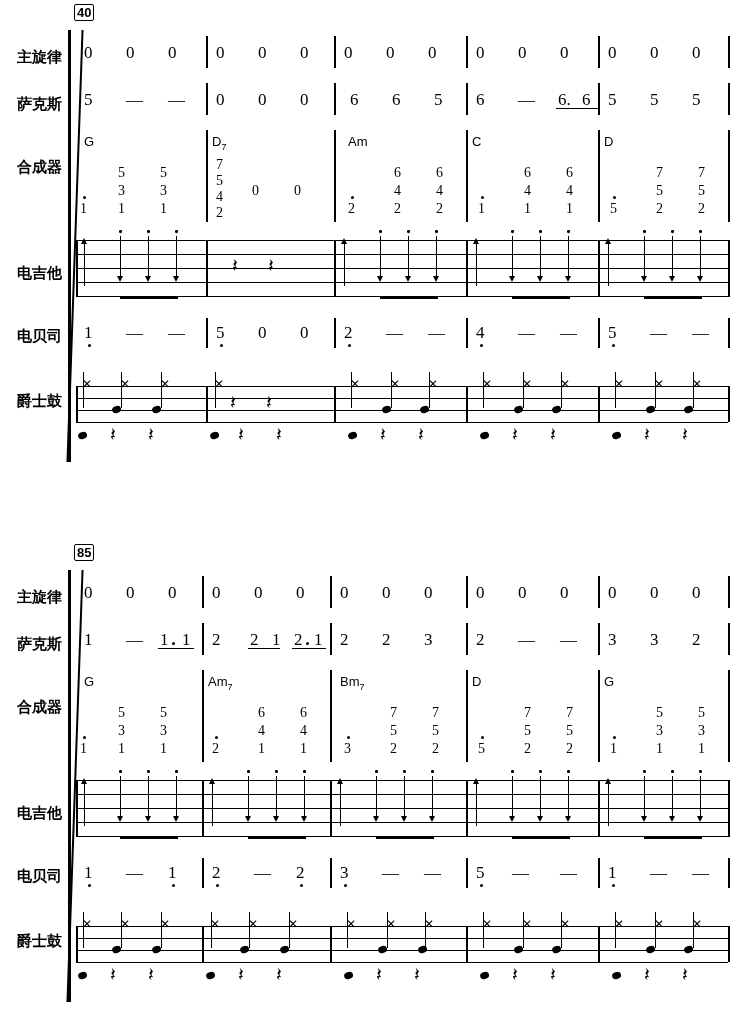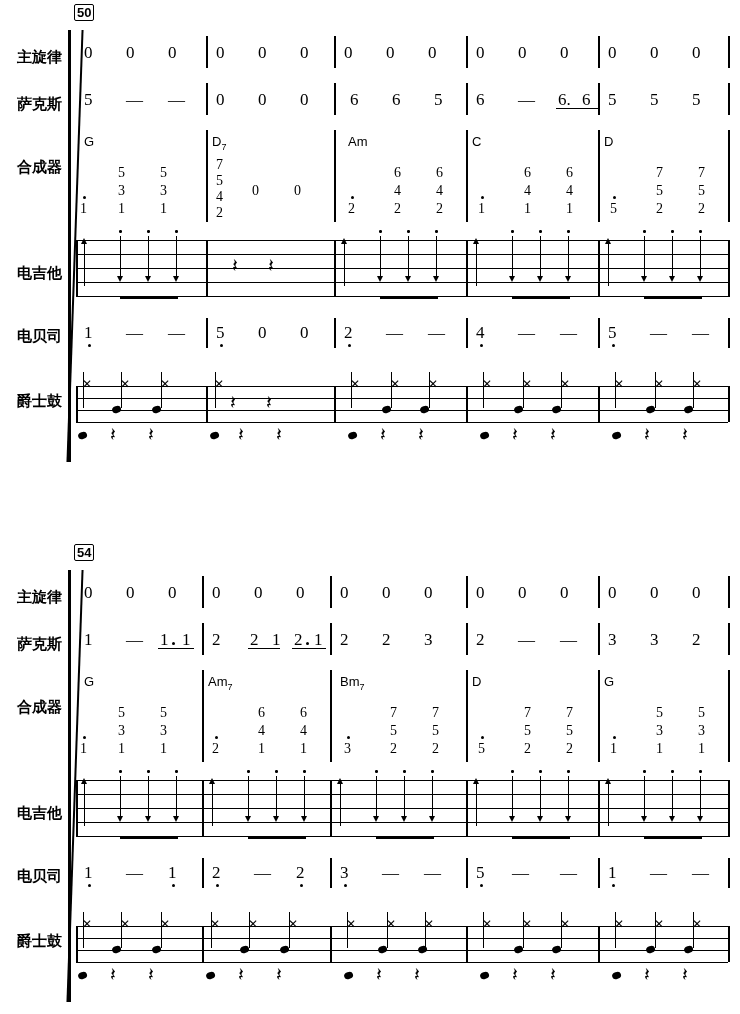--- a/index.html
+++ b/index.html
@@ -165,21 +165,21 @@
     width: 2.5px; height: 2.5px;
     border-radius: 50%;
     background: #000;
   }
 </style>
 </head>
 <body>
 
 <div class="system" id="system-1">
 
-  <div class="measure-box" style="left:74px; top:4px;">50</div>
+  <div class="measure-box" style="left:74px; top:4px;">40</div>
 
   <div class="system-bar" style="left:68px; top:30px; width:3px; height:432px;"></div>
   <div class="system-bar" style="left:74px; top:30px; width:2px; height:432px; transform:skewX(-2deg);"></div>
 
   <div class="inst-label" style="left:0px; top:48px; width:62px;">主旋律</div>
   <div class="inst-label" style="left:0px; top:95px; width:62px;">萨克斯</div>
   <div class="inst-label" style="left:0px; top:158px; width:62px;">合成器</div>
   <div class="inst-label" style="left:0px; top:264px; width:62px;">电吉他</div>
   <div class="inst-label" style="left:0px; top:327px; width:62px;">电贝司</div>
   <div class="inst-label" style="left:0px; top:392px; width:62px;">爵士鼓</div>
@@ -447,21 +447,21 @@
   <div class="stem" style="left:693px; top:372px; height:36px;"></div>
   <div class="notehead" style="left:646px; top:406px;"></div>
   <div class="notehead" style="left:684px; top:406px;"></div>
   <div class="notehead" style="left:612px; top:432px;"></div>
   <div class="rest" style="left:644px; top:425px;">𝄽</div>
   <div class="rest" style="left:682px; top:425px;">𝄽</div>
 </div>
 
 <div class="system" id="system-2" style="position:absolute; left:0; top:540px;">
 
-  <div class="measure-box" style="left:74px; top:4px;">54</div>
+  <div class="measure-box" style="left:74px; top:4px;">85</div>
 
   <div class="system-bar" style="left:68px; top:30px; width:3px; height:432px;"></div>
   <div class="system-bar" style="left:74px; top:30px; width:2px; height:432px; transform:skewX(-2deg);"></div>
 
   <div class="inst-label" style="left:0px; top:48px; width:62px;">主旋律</div>
   <div class="inst-label" style="left:0px; top:95px; width:62px;">萨克斯</div>
   <div class="inst-label" style="left:0px; top:158px; width:62px;">合成器</div>
   <div class="inst-label" style="left:0px; top:264px; width:62px;">电吉他</div>
   <div class="inst-label" style="left:0px; top:327px; width:62px;">电贝司</div>
   <div class="inst-label" style="left:0px; top:392px; width:62px;">爵士鼓</div>

